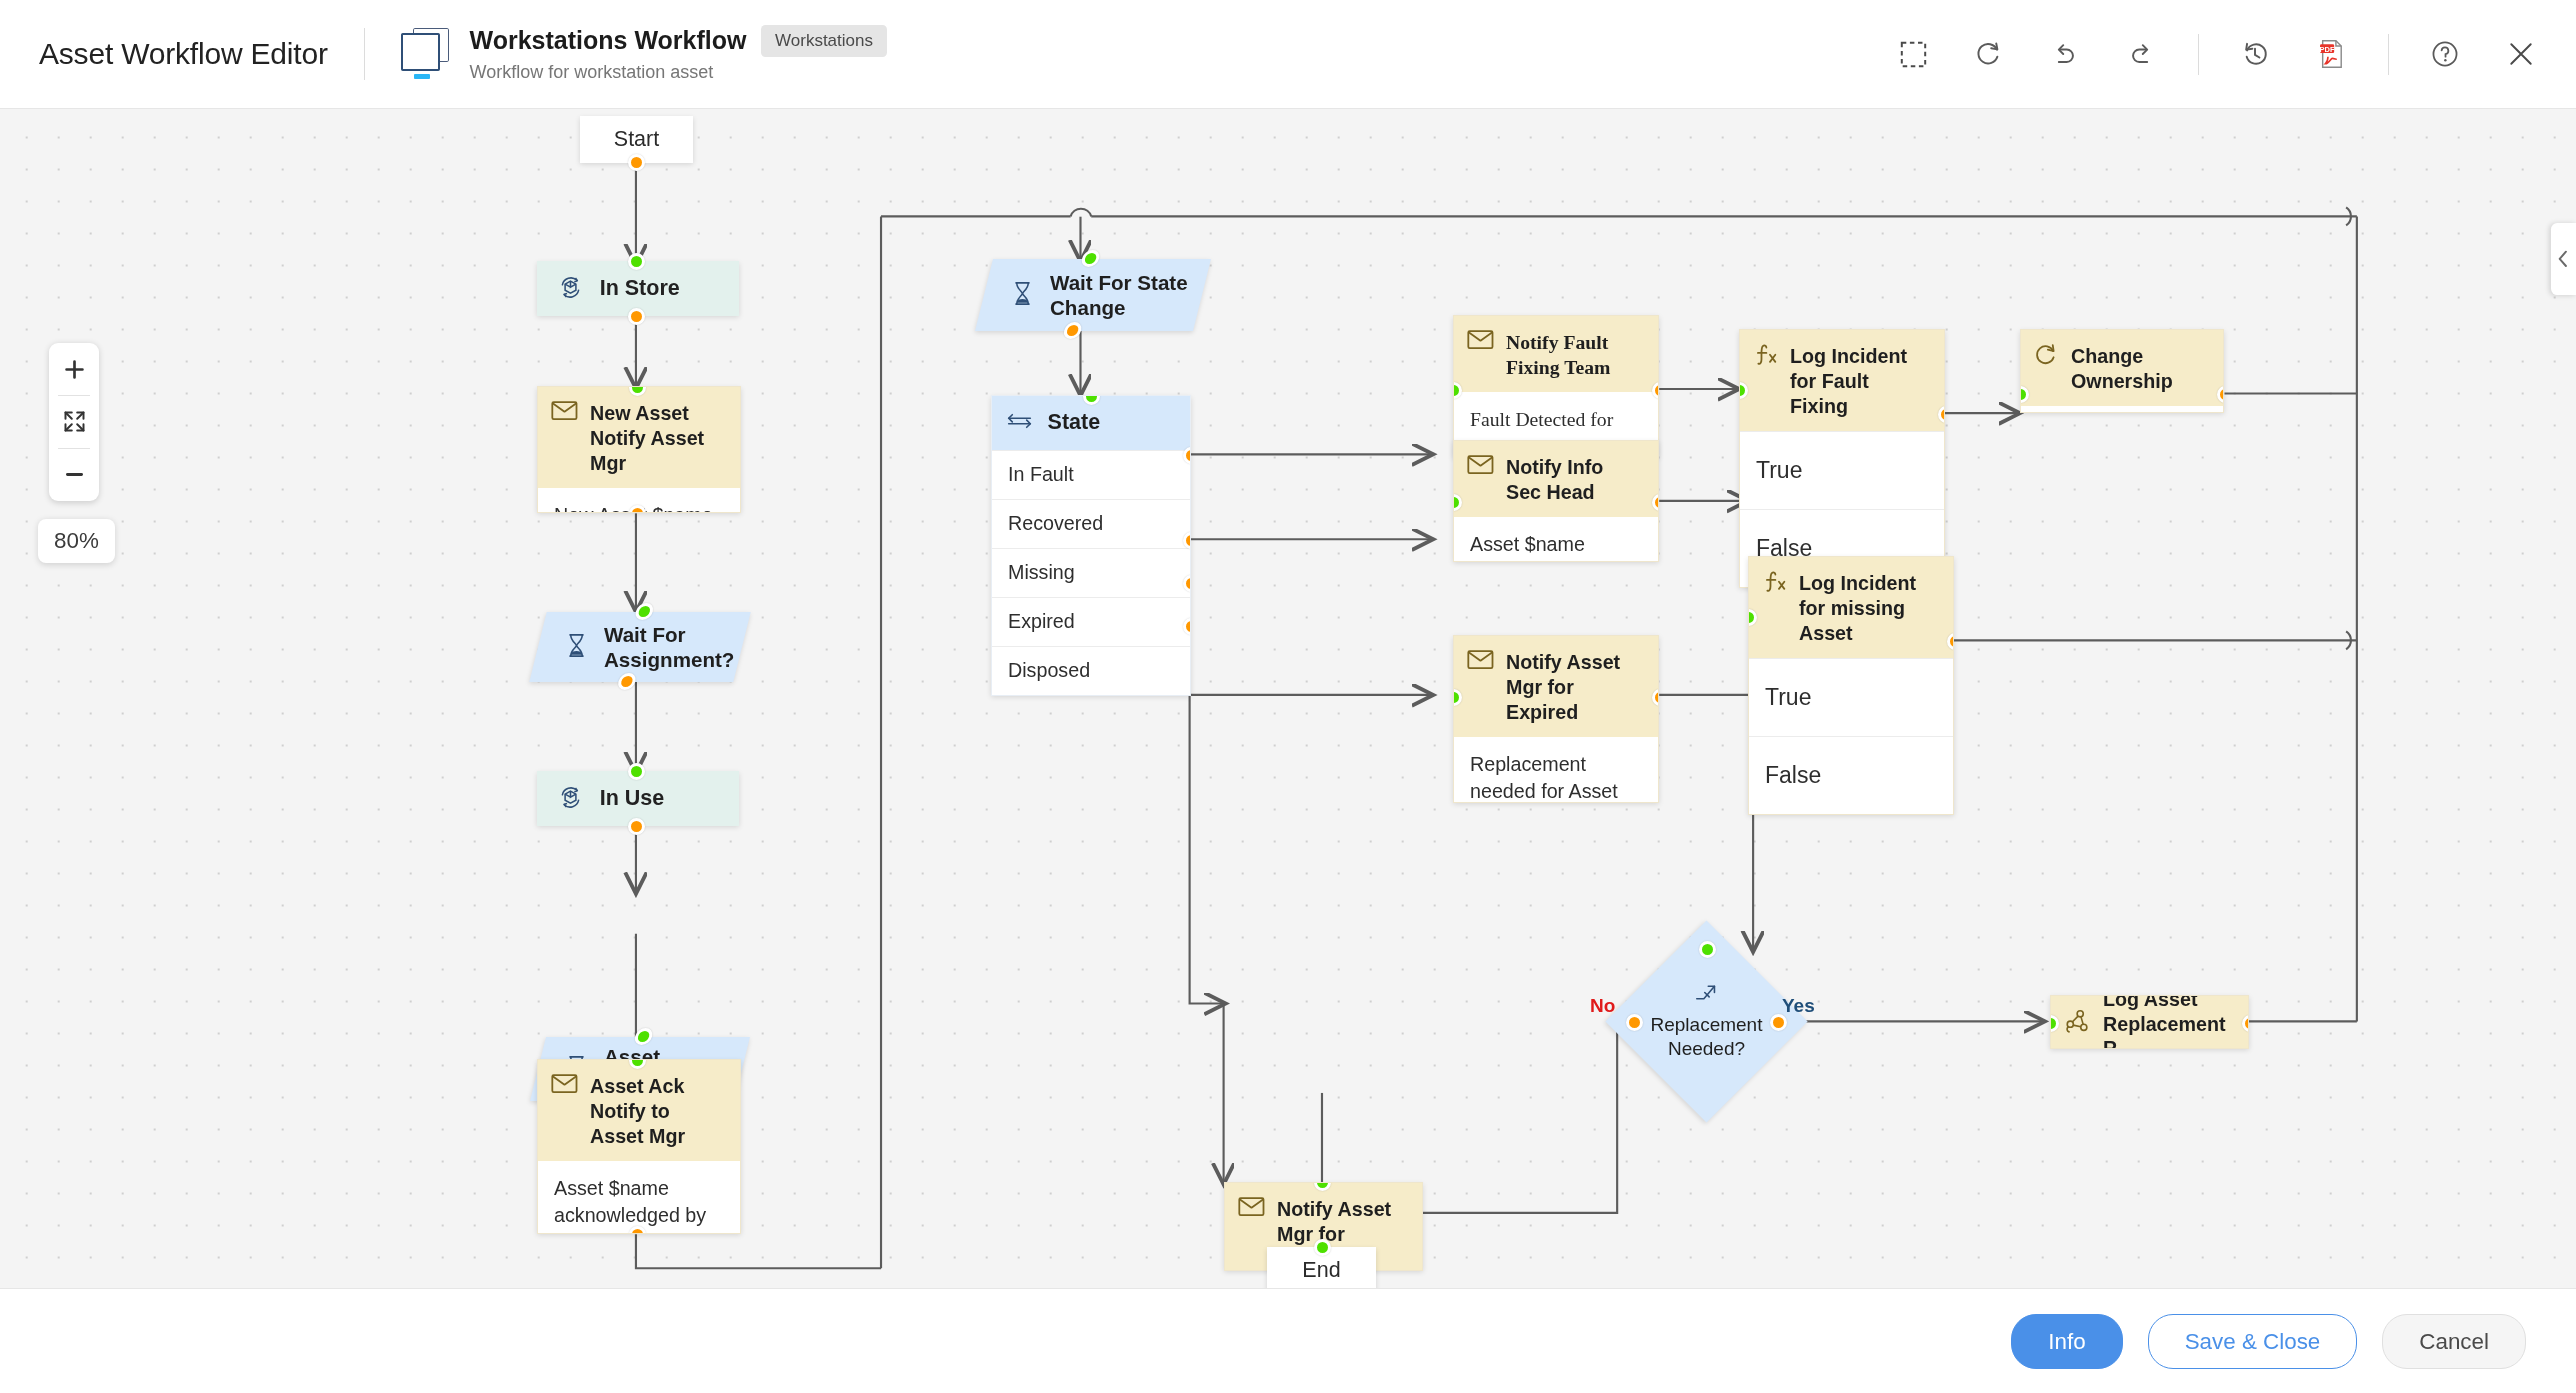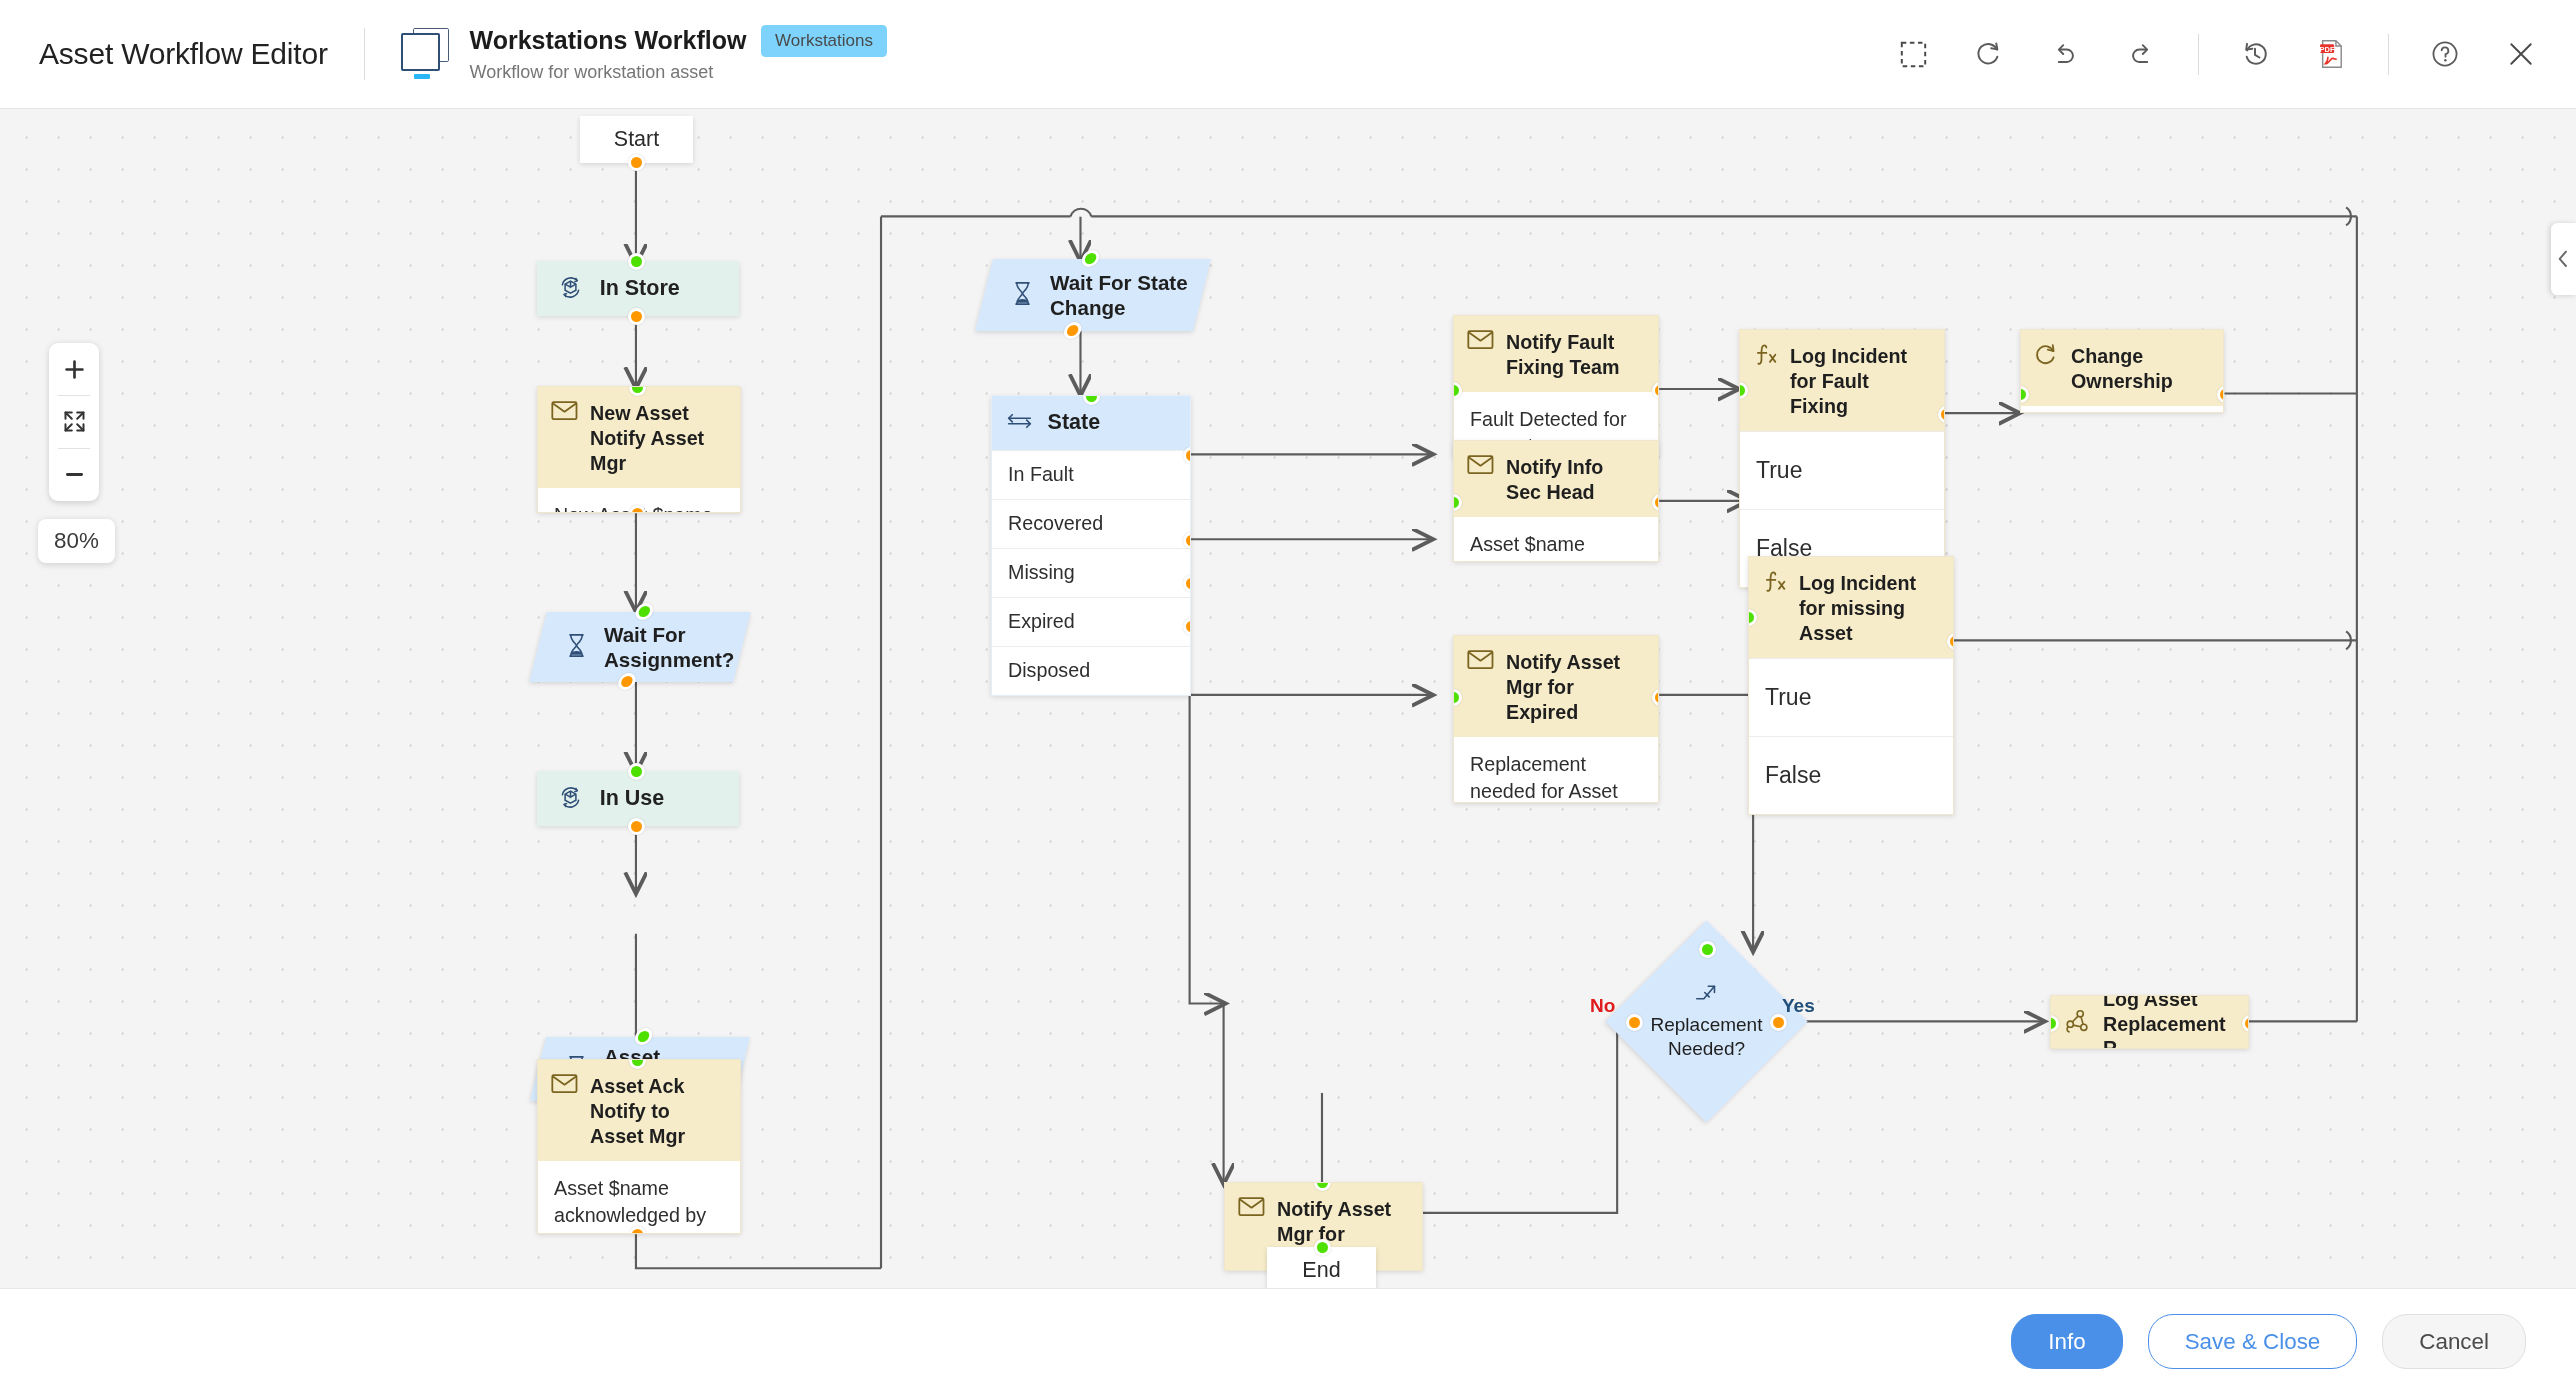--- a/index.html
+++ b/index.html
@@ -32,21 +32,21 @@
     border: 2.2px solid #2f4f77; border-radius: 1.8px; background: #fff;
   }
   .wf-icon .stand {
     position: absolute; left: 15px; top: 46px; width: 16px; height: 4.5px;
     background: #29b6f6; border-radius: 0.9px;
   }
   .wf-titles { margin-left: 16px; display: flex; flex-direction: column; justify-content: space-between; }
   .wf-title-row { display: flex; align-items: center; gap: 14.3px; }
   .wf-title { font-size: 25px; color: #1c1c1c; font-weight: 700; white-space: nowrap; }
   .wf-chip {
-    background: #7dd3fc; color: #4a4a4a; font-size: 17px;
+    background: #e5e5e5; color: #4a4a4a; font-size: 17px;
     padding: 6.3px 14.3px; border-radius: 4.5px; white-space: nowrap;
   }
   .wf-sub { font-size: 18px; color: #767676; margin-top: 5.4px; white-space: nowrap; }
 
   .hdr-tools {
     margin-left: auto; display: flex; align-items: center;
     gap: 12px; padding-right: 23px;
   }
   .tool {
     width: 64px; height: 64px; display: flex; align-items: center; justify-content: center;
@@ -495,21 +495,21 @@
       <div class="row">Missing</div>
       <div class="row">Expired</div>
       <div class="row">Disposed</div>
       <div class="port in" style="left:91px; top:-8px;"></div>
       <div class="port out" style="left:191px; top:51px;"></div>
       <div class="port out" style="left:191px; top:136px;"></div>
       <div class="port out" style="left:191px; top:179px;"></div>
       <div class="port out" style="left:191px; top:222px;"></div>
     </div>
 
-    <div class="node n-card" style="left:1453px; top:206px; width:206px; height:143px;">
+    <div class="node n-card" style="left:1453px; top:206px; width:206px; height:143px;font-family:Liberation Serif, serif;">
       <div class="hd">
         <span>
           <svg width="27" height="21.5" viewBox="0 0 30 24" fill="none" stroke="#7a6420" stroke-width="2">
               <rect x="1.4" y="2.4" width="27" height="19" rx="1.5"></rect>
               <path d="M1.8 3.6 L15 13 L28.2 3.6" stroke-linejoin="round"></path>
             </svg>
         </span>
         <div class="ttl">Notify Fault Fixing Team</div>
       </div>
       <div class="bd">Fault Detected for Asset $name</div>

